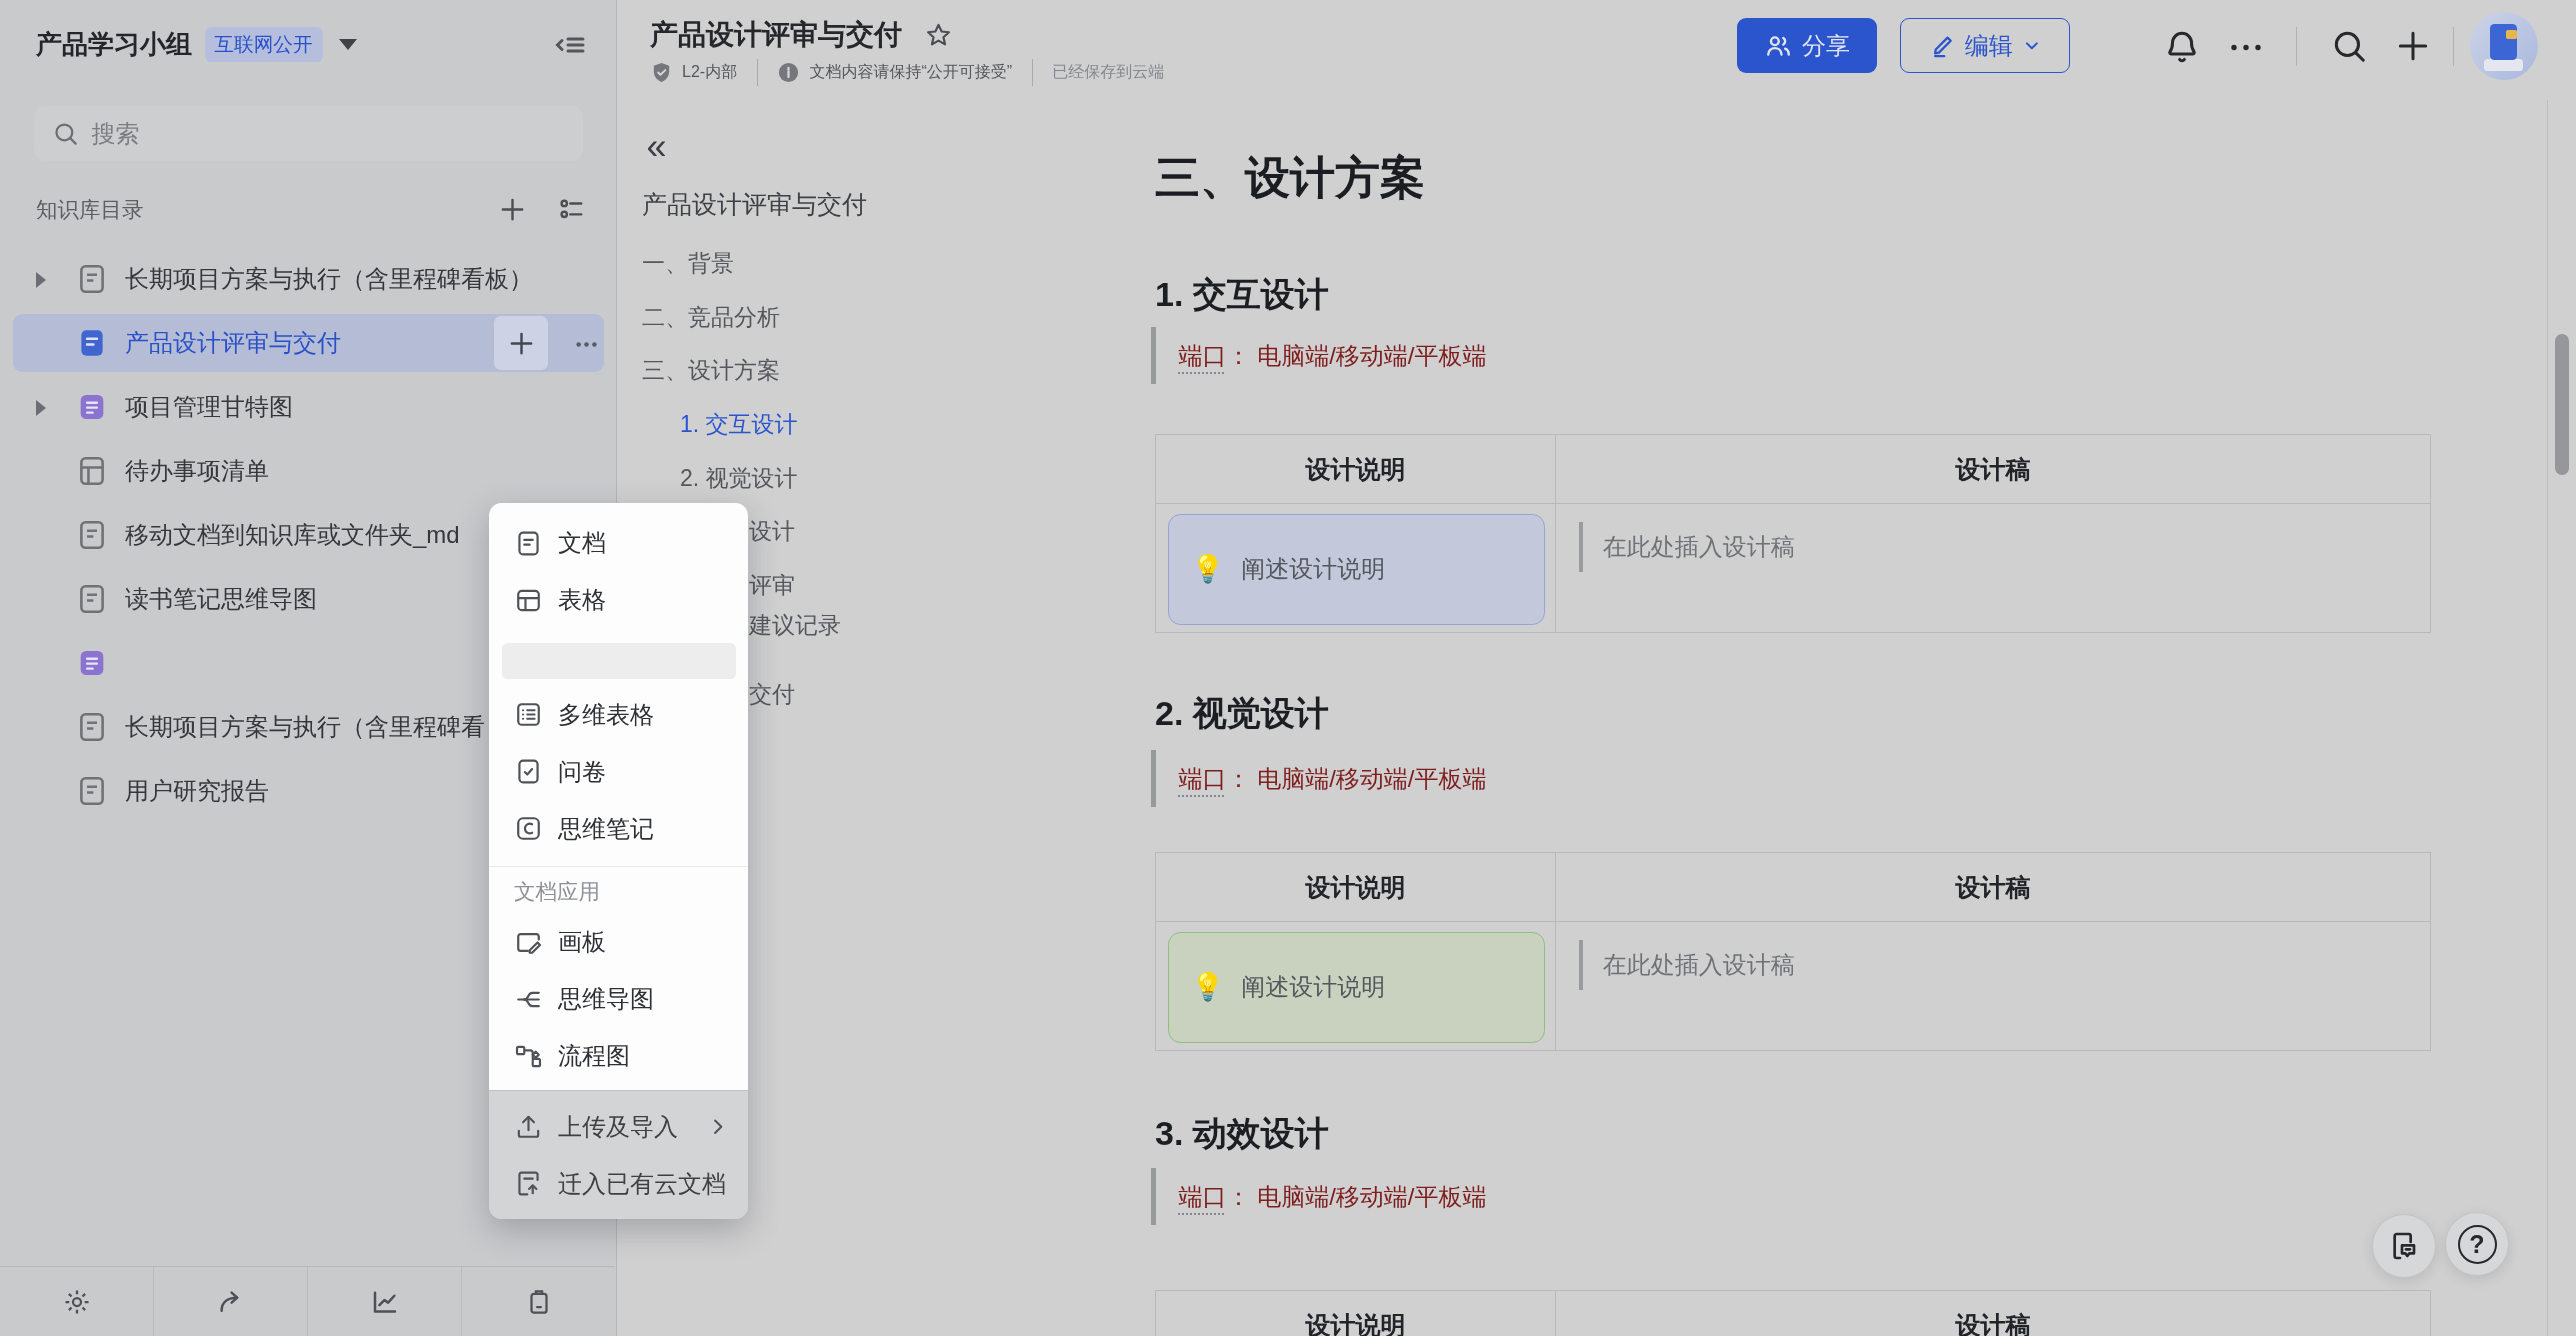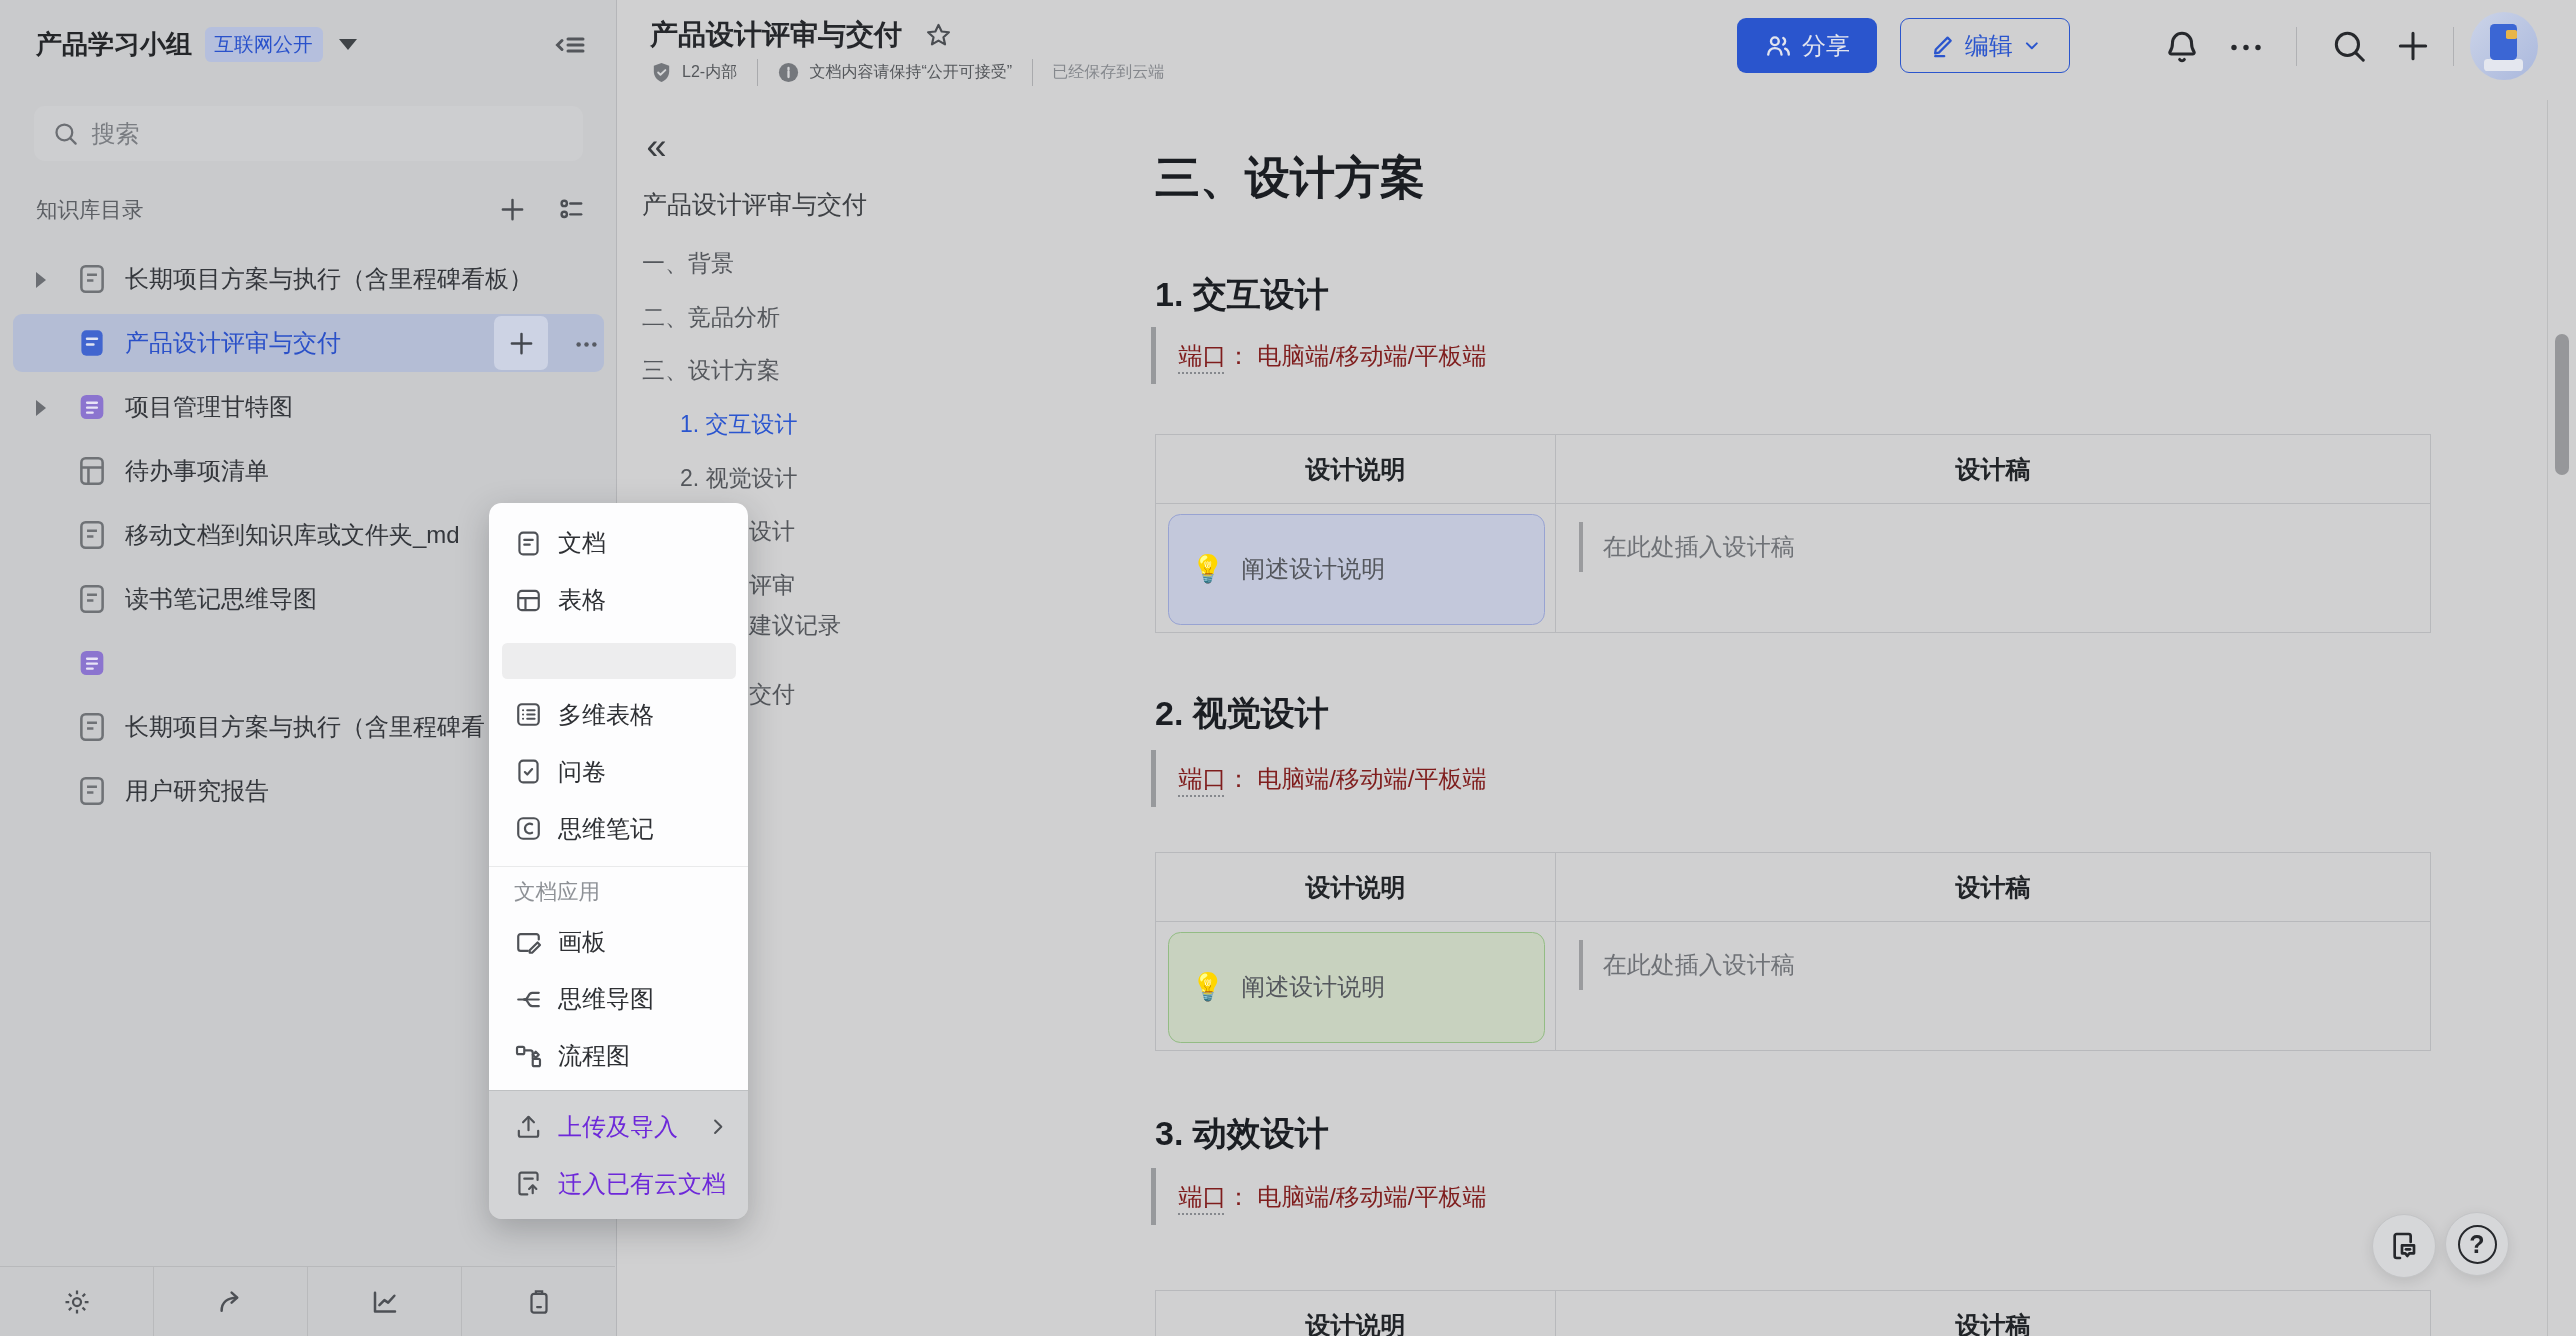--- a/index.html
+++ b/index.html
@@ -110,21 +110,21 @@
   .menu { position:absolute; left:489px; top:503px; width:259px; border-radius:12.5px; overflow:hidden;
     box-shadow:0 10.7px 32px rgba(31,35,41,.25); z-index:20; }
   .menu-main { background:#fdfdfe; padding:11.6px 0 5.4px 0; }
   .mrow { height:57px; display:flex; align-items:center; padding-left:25px; gap:15px;
     font-size:24px; color:#2e3034; }
   .mrow .mic { color:#4f5257; }
   .hoverband { height:36px; margin:14.3px 12.5px 7.2px 12.5px; border-radius:5.4px; background:#ededee; }
   .mdivider { height:0.9px; background:#e9eaeb; margin:9px 0 3.6px 0; }
   .msection { height:43px; line-height:43px; padding-left:25px; font-size:21.5px; color:#8e9196; }
   .menu-footer { background:#d3d4d6; border-top:0.9px solid #bec0c2; padding:7.2px 0; }
-  .menu-footer .mrow { color:#6d28d9; position:relative; }
+  .menu-footer .mrow { color:#404040; position:relative; }
   .chev { position:absolute; right:19.7px; color:#4f5257; }
 </style>
 </head>
 <body>
 
 <div id="app">
 
   <div class="sidebar">
     <div class="ws-row">
       <span class="ws-title">产品学习小组</span>

